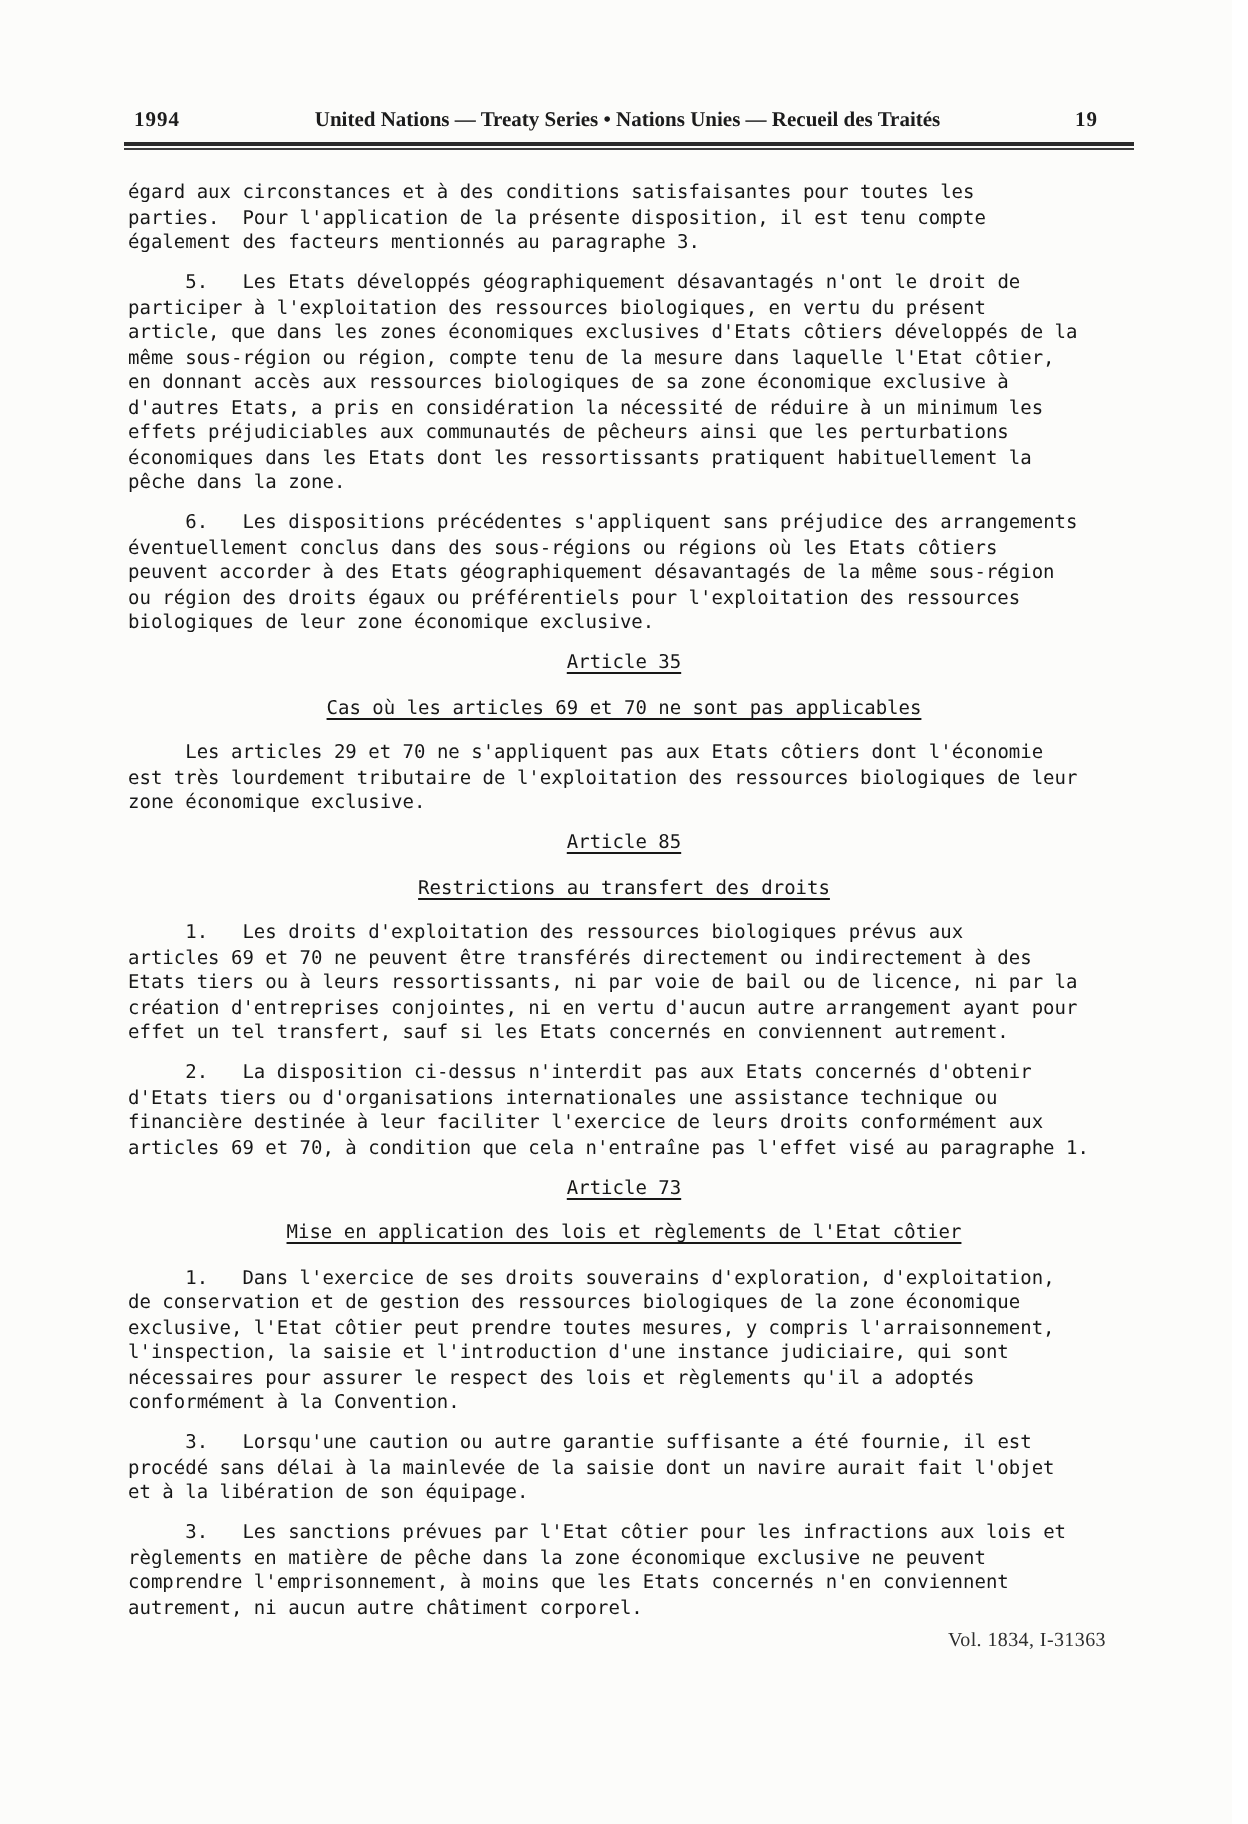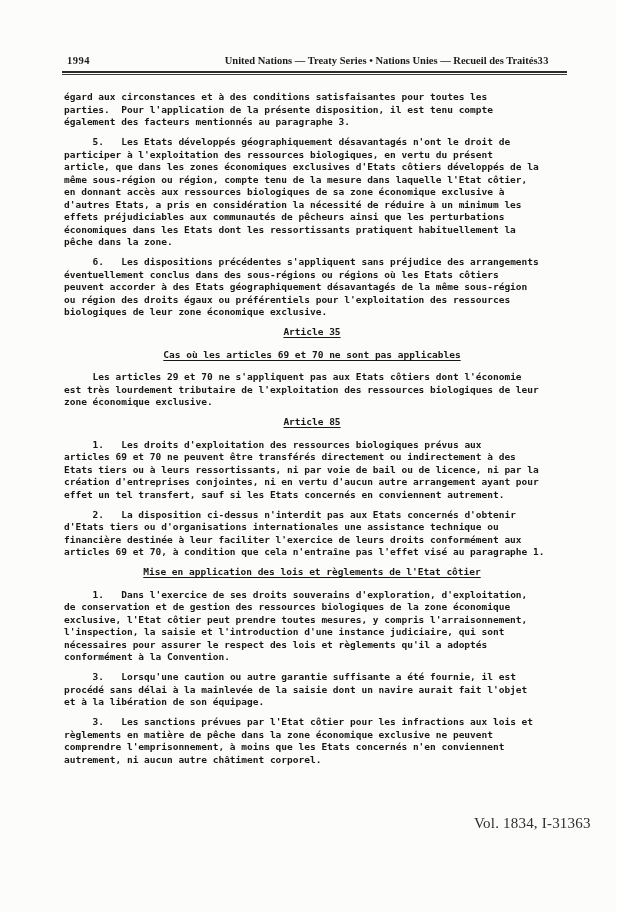--- a/index.html
+++ b/index.html
@@ -21,40 +21,40 @@
     width: 505px;
     display: flex;
     align-items: baseline;
     font-family: "Liberation Serif", "DejaVu Serif", serif;
     font-weight: 700;
     font-size: 10.5px;
     color: #1c1c1c;
     padding: 0 0 0 5px;
   }
   .header .year { flex: 0 0 auto; letter-spacing: 0.5px; }
-  .header .title { flex: 1 1 auto; text-align: right; white-space: nowrap; }
+  .header .title { flex: 1 1 auto; text-align: center; white-space: nowrap; }
   .header .pagenum { flex: 0 0 auto; margin-right: 18px; letter-spacing: 0.5px; }
 
   .header-rule {
     position: absolute;
     left: 62px;
     top: 71px;
     width: 505px;
     height: 4px;
     border-top: 2px solid #2b2b2b;
     border-bottom: 1px solid #3d3d3d;
   }
 
   .content {
     position: absolute;
     left: 64px;
     top: 91px;
     width: 496px;
     font-family: "DejaVu Sans Mono", monospace;
-    font-weight: 700;
+    font-weight: 400;
     font-size: 9.5px;
     line-height: 12.5px;
     color: #171717;
   }
 
   .para {
     white-space: pre-wrap;
     margin: 0 0 7.5px 0;
   }
 
@@ -64,34 +64,34 @@
     text-underline-offset: 2px;
     white-space: pre-wrap;
     margin: 2px 0 10px 0;
   }
 
   .footer {
     position: absolute;
     left: 474px;
     top: 815px;
     font-family: "Liberation Serif", "DejaVu Serif", serif;
-    font-size: 15px;
+    font-size: 10px;
     color: #2e2e2e;
     letter-spacing: 0.2px;
   }
 </style>
 </head>
 <body>
 
 <div class="page">
 
   <div class="header">
     <span class="year">1994</span>
     <span class="title">United Nations — Treaty Series  •  Nations Unies — Recueil des Traités</span>
-    <span class="pagenum">33</span>
+    <span class="pagenum">19</span>
   </div>
   <div class="header-rule"></div>
 
   <div class="content">
     <div class="para">égard aux circonstances et à des conditions satisfaisantes pour toutes les
 parties.  Pour l'application de la présente disposition, il est tenu compte
 également des facteurs mentionnés au paragraphe 3.</div>
     <div class="para">     5.   Les Etats développés géographiquement désavantagés n'ont le droit de
 participer à l'exploitation des ressources biologiques, en vertu du présent
 article, que dans les zones économiques exclusives d'Etats côtiers développés de la
@@ -105,29 +105,31 @@
 éventuellement conclus dans des sous-régions ou régions où les Etats côtiers
 peuvent accorder à des Etats géographiquement désavantagés de la même sous-région
 ou région des droits égaux ou préférentiels pour l'exploitation des ressources
 biologiques de leur zone économique exclusive.</div>
     <div class="heading">Article 35</div>
     <div class="heading">Cas où les articles 69 et 70 ne sont pas applicables</div>
     <div class="para">     Les articles 29 et 70 ne s'appliquent pas aux Etats côtiers dont l'économie
 est très lourdement tributaire de l'exploitation des ressources biologiques de leur
 zone économique exclusive.</div>
     <div class="heading">Article 85</div>
+    <div class="heading">Restrictions au transfert des droits</div>
     <div class="para">     1.   Les droits d'exploitation des ressources biologiques prévus aux
 articles 69 et 70 ne peuvent être transférés directement ou indirectement à des
 Etats tiers ou à leurs ressortissants, ni par voie de bail ou de licence, ni par la
 création d'entreprises conjointes, ni en vertu d'aucun autre arrangement ayant pour
 effet un tel transfert, sauf si les Etats concernés en conviennent autrement.</div>
     <div class="para">     2.   La disposition ci-dessus n'interdit pas aux Etats concernés d'obtenir
 d'Etats tiers ou d'organisations internationales une assistance technique ou
 financière destinée à leur faciliter l'exercice de leurs droits conformément aux
 articles 69 et 70, à condition que cela n'entraîne pas l'effet visé au paragraphe 1.</div>
+    <div class="heading">Article 73</div>
     <div class="heading">Mise en application des lois et règlements de l'Etat côtier</div>
     <div class="para">     1.   Dans l'exercice de ses droits souverains d'exploration, d'exploitation,
 de conservation et de gestion des ressources biologiques de la zone économique
 exclusive, l'Etat côtier peut prendre toutes mesures, y compris l'arraisonnement,
 l'inspection, la saisie et l'introduction d'une instance judiciaire, qui sont
 nécessaires pour assurer le respect des lois et règlements qu'il a adoptés
 conformément à la Convention.</div>
     <div class="para">     3.   Lorsqu'une caution ou autre garantie suffisante a été fournie, il est
 procédé sans délai à la mainlevée de la saisie dont un navire aurait fait l'objet
 et à la libération de son équipage.</div>

